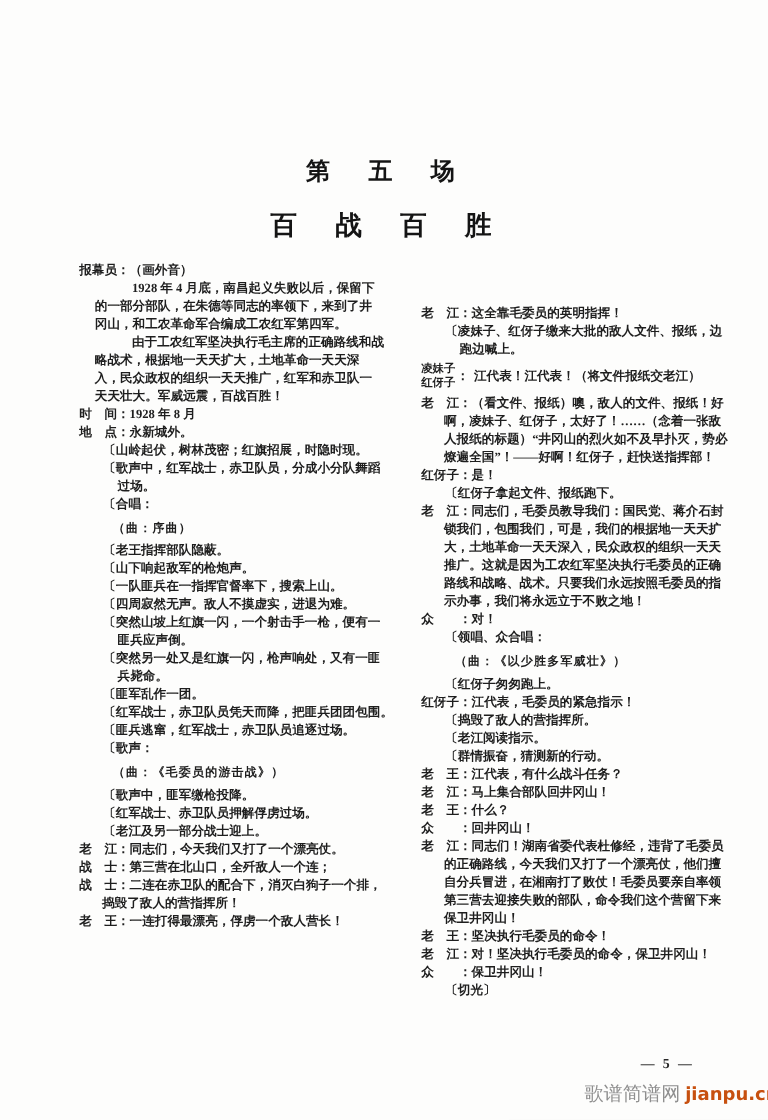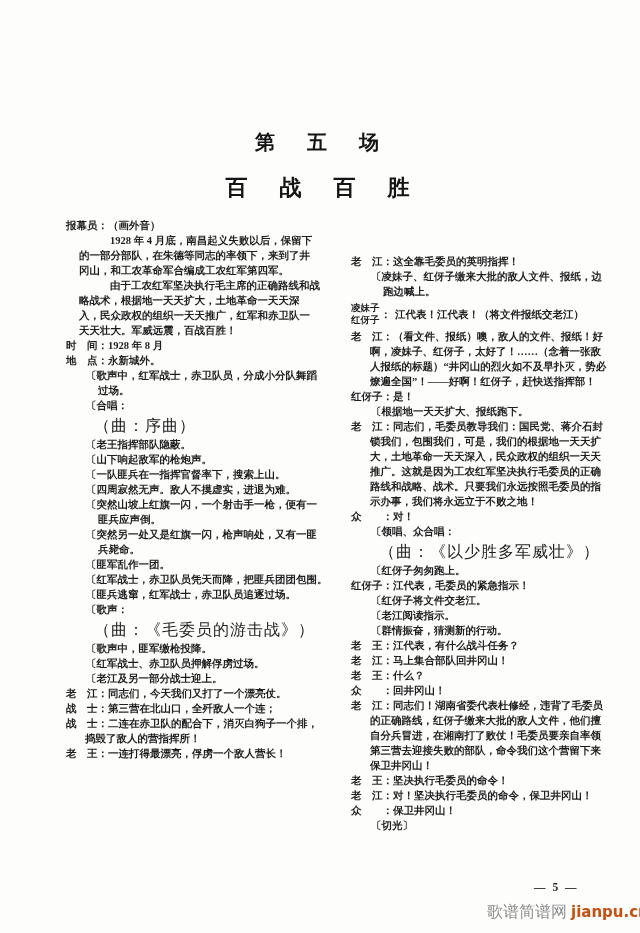--- a/index.html
+++ b/index.html
@@ -13,21 +13,21 @@
   #col-left{left:66px;width:258px;}
   #col-right{left:351px;width:250px;margin-top:36px;}
   .ln{white-space:nowrap;height:15px;}
   .ln .lbl{font-weight:700;}
   .speaker{padding-left:0;}
   .narr1{padding-left:44px;}
   .narrc{padding-left:13px;}
   .stage{padding-left:20px;}
   .stagec{padding-left:32px;}
   .cont{padding-left:19px;}
-  .song{height:auto;padding-left:28px;margin:5px 0 4px 0;font-size:16px;font-weight:400;letter-spacing:1px;}
+  .song{height:auto;padding-left:28px;margin:5px 0 4px 0;font-size:10px;font-weight:700;letter-spacing:1px;}
   .stacked{height:30px;display:flex;align-items:center;padding-left:0;}
   .stack{display:inline-flex;flex-direction:column;margin-right:1px;}
   .stack span{font-size:9.5px;line-height:12px;font-weight:700;white-space:nowrap;}
   .stacked .colon{font-weight:700;margin-right:4px;}
   .page-number{position:absolute;top:881px;left:534px;font-size:11.5px;font-weight:700;
     letter-spacing:2px;color:#2a2a2a;}
   .watermark{position:absolute;top:902px;left:487px;font-size:16px;white-space:nowrap;}
   .watermark .wm-site{font-family:"Liberation Serif","DejaVu Serif",serif;}
   .watermark .wm-url{font-family:"DejaVu Sans","Liberation Sans",sans-serif;font-weight:700;font-size:15px;}
 </style>
@@ -42,20 +42,21 @@
       <div class="ln speaker"><span class="lbl">报幕员：</span><span>（画外音）</span></div>
       <div class="ln narr1">1928 年 4 月底，南昌起义失败以后，保留下</div>
       <div class="ln narrc">的一部分部队，在朱德等同志的率领下，来到了井</div>
       <div class="ln narrc">冈山，和工农革命军合编成工农红军第四军。</div>
       <div class="ln narr1">由于工农红军坚决执行毛主席的正确路线和战</div>
       <div class="ln narrc">略战术，根据地一天天扩大，土地革命一天天深</div>
       <div class="ln narrc">入，民众政权的组织一天天推广，红军和赤卫队一</div>
       <div class="ln narrc">天天壮大。军威远震，百战百胜！</div>
       <div class="ln speaker"><span class="lbl">时　间：</span><span>1928 年 8 月</span></div>
       <div class="ln speaker"><span class="lbl">地　点：</span><span>永新城外。</span></div>
+      <div class="ln stage">〔山岭起伏，树林茂密；红旗招展，时隐时现。</div>
       <div class="ln stage">〔歌声中，红军战士，赤卫队员，分成小分队舞蹈</div>
       <div class="ln stagec">过场。</div>
       <div class="ln stage">〔合唱：</div>
       <div class="ln song">（曲：序曲）</div>
       <div class="ln stage">〔老王指挥部队隐蔽。</div>
       <div class="ln stage">〔山下响起敌军的枪炮声。</div>
       <div class="ln stage">〔一队匪兵在一指挥官督率下，搜索上山。</div>
       <div class="ln stage">〔四周寂然无声。敌人不摸虚实，进退为难。</div>
       <div class="ln stage">〔突然山坡上红旗一闪，一个射击手一枪，便有一</div>
       <div class="ln stagec">匪兵应声倒。</div>
@@ -85,41 +86,41 @@
           <span>红伢子</span>
         </span>
         <span class="colon">：</span>
         <span>江代表！江代表！（将文件报纸交老江）</span>
       </div>
       <div class="ln speaker"><span class="lbl">老　江：</span><span>（看文件、报纸）噢，敌人的文件、报纸！好</span></div>
       <div class="ln cont">啊，凌妹子、红伢子，太好了！……（念着一张敌</div>
       <div class="ln cont">人报纸的标题）“井冈山的烈火如不及早扑灭，势必</div>
       <div class="ln cont">燎遍全国”！——好啊！红伢子，赶快送指挥部！</div>
       <div class="ln speaker"><span class="lbl">红伢子：</span><span>是！</span></div>
-      <div class="ln stage">〔根据地一天天扩大、报纸跑下。</div>
+      <div class="ln stage">〔红伢子拿起文件、报纸跑下。</div>
       <div class="ln speaker"><span class="lbl">老　江：</span><span>同志们，毛委员教导我们：国民党、蒋介石封</span></div>
       <div class="ln cont">锁我们，包围我们，可是，我们的根据地一天天扩</div>
       <div class="ln cont">大，土地革命一天天深入，民众政权的组织一天天</div>
       <div class="ln cont">推广。这就是因为工农红军坚决执行毛委员的正确</div>
       <div class="ln cont">路线和战略、战术。只要我们永远按照毛委员的指</div>
       <div class="ln cont">示办事，我们将永远立于不败之地！</div>
       <div class="ln speaker"><span class="lbl">众　　：</span><span>对！</span></div>
       <div class="ln stage">〔领唱、众合唱：</div>
       <div class="ln song">（曲：《以少胜多军威壮》）</div>
       <div class="ln stage">〔红伢子匆匆跑上。</div>
       <div class="ln speaker"><span class="lbl">红伢子：</span><span>江代表，毛委员的紧急指示！</span></div>
-      <div class="ln stage">〔红伢子将文件交老江。</div>
+      <div class="ln stage">〔捣毁了敌人的营指挥所。</div>
       <div class="ln stage">〔老江阅读指示。</div>
       <div class="ln stage">〔群情振奋，猜测新的行动。</div>
       <div class="ln speaker"><span class="lbl">老　王：</span><span>江代表，有什么战斗任务？</span></div>
       <div class="ln speaker"><span class="lbl">老　江：</span><span>马上集合部队回井冈山！</span></div>
       <div class="ln speaker"><span class="lbl">老　王：</span><span>什么？</span></div>
       <div class="ln speaker"><span class="lbl">众　　：</span><span>回井冈山！</span></div>
       <div class="ln speaker"><span class="lbl">老　江：</span><span>同志们！湖南省委代表杜修经，违背了毛委员</span></div>
-      <div class="ln cont">的正确路线，红伢子缴来大批的敌人文件，他们擅</div>
+      <div class="ln cont">的正确路线，今天我们又打了一个漂亮仗，他们擅</div>
       <div class="ln cont">自分兵冒进，在湘南打了败仗！毛委员要亲自率领</div>
       <div class="ln cont">第三营去迎接失败的部队，命令我们这个营留下来</div>
       <div class="ln cont">保卫井冈山！</div>
       <div class="ln speaker"><span class="lbl">老　王：</span><span>坚决执行毛委员的命令！</span></div>
       <div class="ln speaker"><span class="lbl">老　江：</span><span>对！坚决执行毛委员的命令，保卫井冈山！</span></div>
       <div class="ln speaker"><span class="lbl">众　　：</span><span>保卫井冈山！</span></div>
       <div class="ln stage">〔切光〕</div>
     </div>
 
   <div class="page-number">— 5 —</div>

